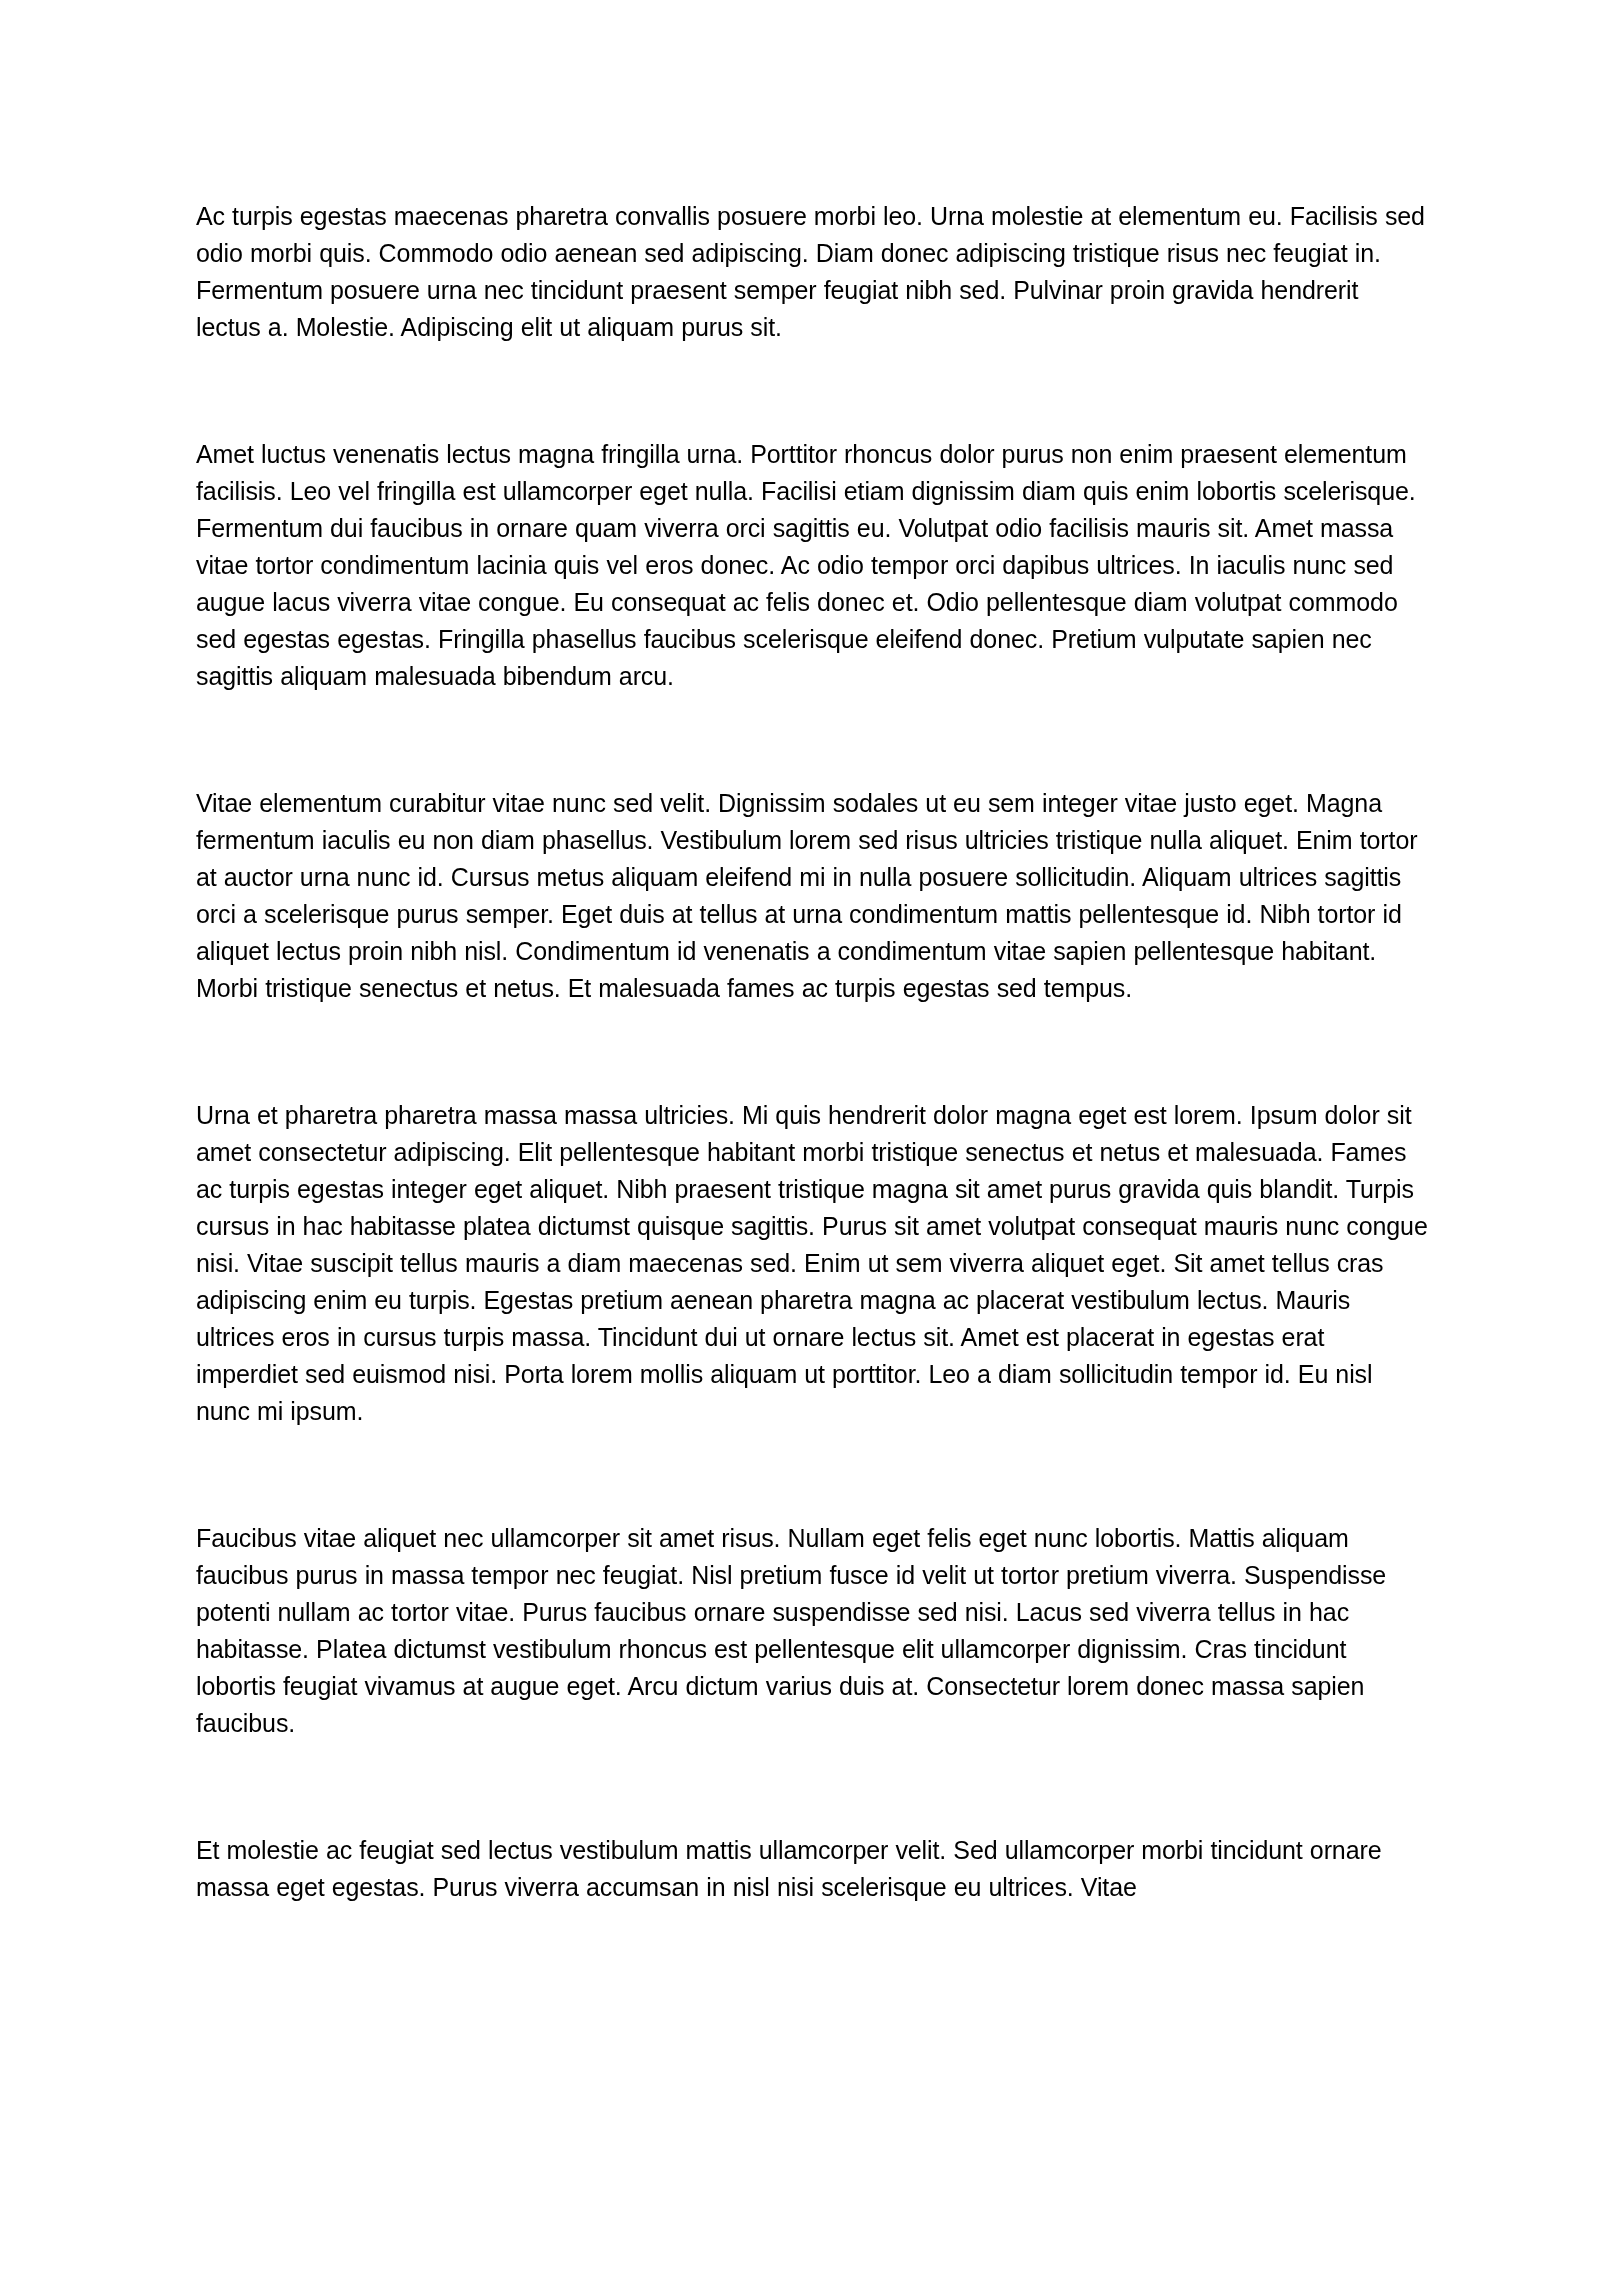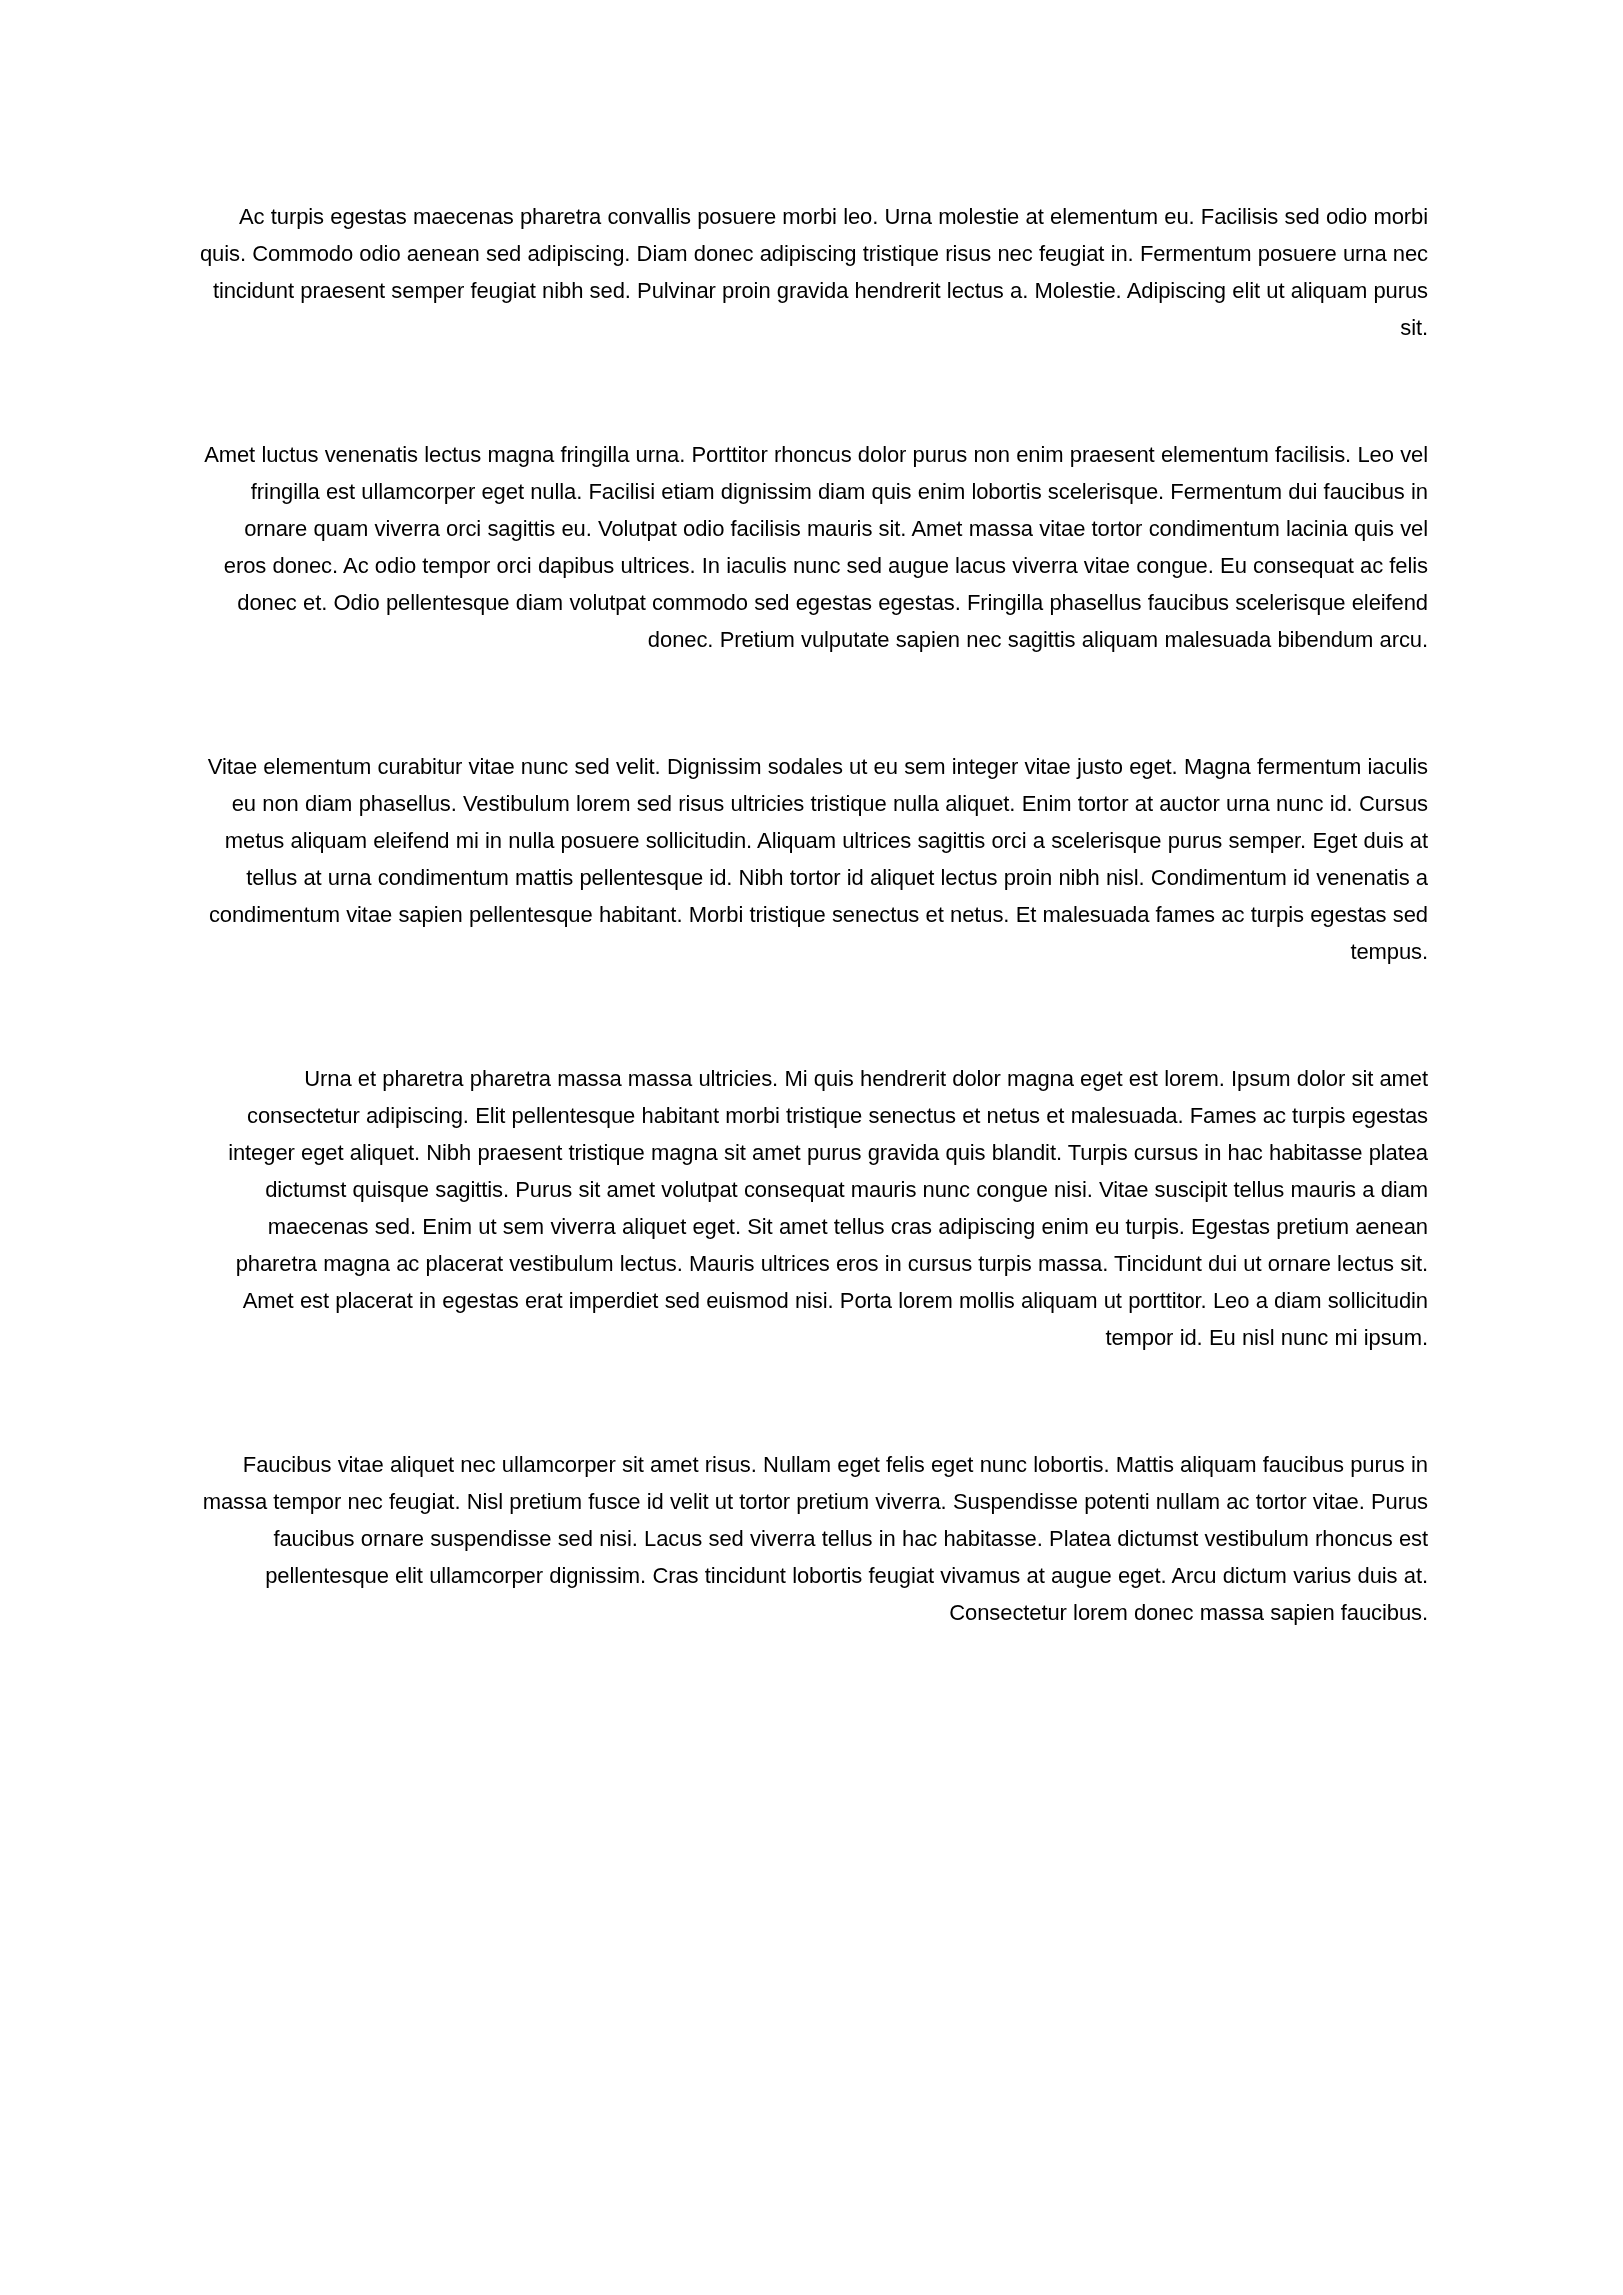--- a/index.html
+++ b/index.html
@@ -13,34 +13,35 @@
     height: 2295px;
     box-sizing: border-box;
     background: #ffffff;
     padding: 198px 195px 196px 196px;
     overflow: hidden;
     font-family: "Liberation Sans", "DejaVu Sans", sans-serif;
     color: #000000;
   }
   .page p {
     margin: 0 0 90px 0;
-    font-size: 22px;
+    font-size: 25px;
     line-height: 37px;
     font-weight: 400;
     letter-spacing: -0.1px;
-    text-align: right;
+    text-align: left;
     word-spacing: 0.3px;
   }
   .page p:last-child {
     margin-bottom: 0;
   }
 </style>
 </head>
 <body>
 
 <div class="page">
   <p>Ac turpis egestas maecenas pharetra convallis posuere morbi leo. Urna molestie at elementum eu. Facilisis sed odio morbi quis. Commodo odio aenean sed adipiscing. Diam donec adipiscing tristique risus nec feugiat in. Fermentum posuere urna nec tincidunt praesent semper feugiat nibh sed. Pulvinar proin gravida hendrerit lectus a. Molestie. Adipiscing elit ut aliquam purus sit.</p>
   <p>Amet luctus venenatis lectus magna fringilla urna. Porttitor rhoncus dolor purus non enim praesent elementum facilisis. Leo vel fringilla est ullamcorper eget nulla. Facilisi etiam dignissim diam quis enim lobortis scelerisque. Fermentum dui faucibus in ornare quam viverra orci sagittis eu. Volutpat odio facilisis mauris sit. Amet massa vitae tortor condimentum lacinia quis vel eros donec. Ac odio tempor orci dapibus ultrices. In iaculis nunc sed augue lacus viverra vitae congue. Eu consequat ac felis donec et. Odio pellentesque diam volutpat commodo sed egestas egestas. Fringilla phasellus faucibus scelerisque eleifend donec. Pretium vulputate sapien nec sagittis aliquam malesuada bibendum arcu.</p>
   <p>Vitae elementum curabitur vitae nunc sed velit. Dignissim sodales ut eu sem integer vitae justo eget. Magna fermentum iaculis eu non diam phasellus. Vestibulum lorem sed risus ultricies tristique nulla aliquet. Enim tortor at auctor urna nunc id. Cursus metus aliquam eleifend mi in nulla posuere sollicitudin. Aliquam ultrices sagittis orci a scelerisque purus semper. Eget duis at tellus at urna condimentum mattis pellentesque id. Nibh tortor id aliquet lectus proin nibh nisl. Condimentum id venenatis a condimentum vitae sapien pellentesque habitant. Morbi tristique senectus et netus. Et malesuada fames ac turpis egestas sed tempus.</p>
   <p>Urna et pharetra pharetra massa massa ultricies. Mi quis hendrerit dolor magna eget est lorem. Ipsum dolor sit amet consectetur adipiscing. Elit pellentesque habitant morbi tristique senectus et netus et malesuada. Fames ac turpis egestas integer eget aliquet. Nibh praesent tristique magna sit amet purus gravida quis blandit. Turpis cursus in hac habitasse platea dictumst quisque sagittis. Purus sit amet volutpat consequat mauris nunc congue nisi. Vitae suscipit tellus mauris a diam maecenas sed. Enim ut sem viverra aliquet eget. Sit amet tellus cras adipiscing enim eu turpis. Egestas pretium aenean pharetra magna ac placerat vestibulum lectus. Mauris ultrices eros in cursus turpis massa. Tincidunt dui ut ornare lectus sit. Amet est placerat in egestas erat imperdiet sed euismod nisi. Porta lorem mollis aliquam ut porttitor. Leo a diam sollicitudin tempor id. Eu nisl nunc mi ipsum.</p>
   <p>Faucibus vitae aliquet nec ullamcorper sit amet risus. Nullam eget felis eget nunc lobortis. Mattis aliquam faucibus purus in massa tempor nec feugiat. Nisl pretium fusce id velit ut tortor pretium viverra. Suspendisse potenti nullam ac tortor vitae. Purus faucibus ornare suspendisse sed nisi. Lacus sed viverra tellus in hac habitasse. Platea dictumst vestibulum rhoncus est pellentesque elit ullamcorper dignissim. Cras tincidunt lobortis feugiat vivamus at augue eget. Arcu dictum varius duis at. Consectetur lorem donec massa sapien faucibus.</p>
+  <p>Et molestie ac feugiat sed lectus vestibulum mattis ullamcorper velit. Sed ullamcorper morbi tincidunt ornare massa eget egestas. Purus viverra accumsan in nisl nisi scelerisque eu ultrices. Vitae</p>
 </div>
 
 
 </body></html>

